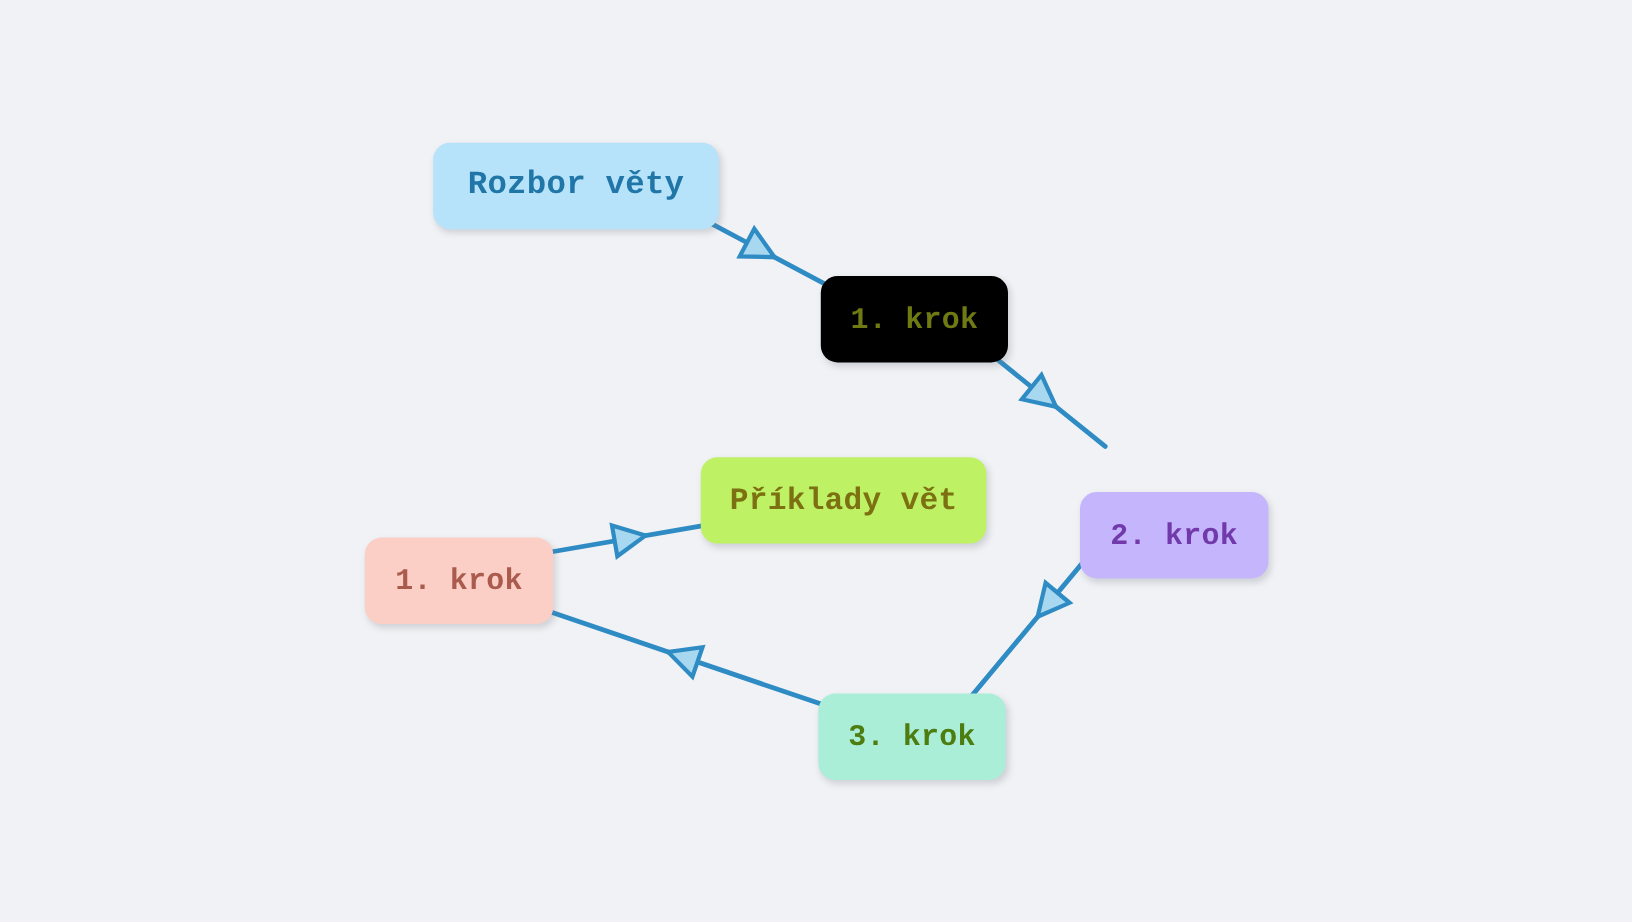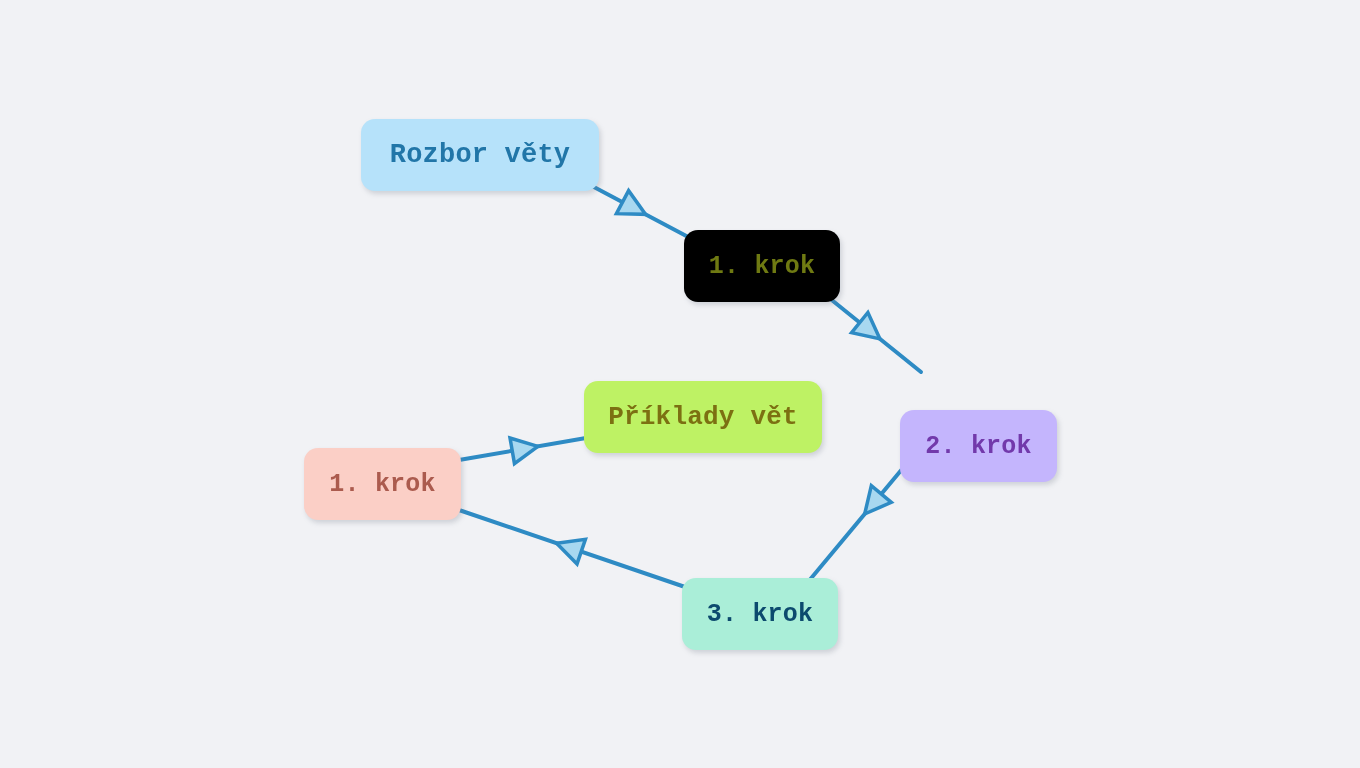--- a/index.html
+++ b/index.html
@@ -75,21 +75,21 @@
   <div id="node-layer">
       <div class="node" style="left: 361px; top: 119px; width: 238px; height: 72px; background: rgb(182, 226, 250); color: rgb(33, 118, 168); font-size: 27px;">
         <span class="node-label">Rozbor věty</span>
       </div>
       <div class="node" style="left: 684px; top: 230px; width: 156px; height: 72px; background: #000000; color: rgb(111, 122, 18); font-size: 25px;">
         <span class="node-label">1. krok</span>
       </div>
       <div class="node" style="left: 900px; top: 365px; width: 157px; height: 72px; background: #c4b5fd; color: rgb(114, 57, 171); font-size: 25px; margin-top: 45px;">
         <span class="node-label">2. krok</span>
       </div>
-      <div class="node" style="left: 682px; top: 578px; width: 156px; height: 72px; background: rgb(170, 238, 216); color: #0c4a6e; font-size: 25px; align-items: center;">
+      <div class="node" style="left: 682px; top: 578px; width: 156px; height: 72px; background: rgb(170, 238, 216); color: #4d7c0f; font-size: 25px; align-items: center;">
         <span class="node-label">3. krok</span>
       </div>
       <div class="node" style="left: 304px; top: 448px; width: 157px; height: 72px; background: rgb(251, 207, 198); color: rgb(171, 91, 78); font-size: 25px;">
         <span class="node-label">1. krok</span>
       </div>
       <div class="node" style="left: 584px; top: 381px; width: 238px; height: 72px; background: #bef264; color: rgb(124, 112, 18); font-size: 26px;">
         <span class="node-label">Příklady vět</span>
       </div>
     </div>
 </div>

